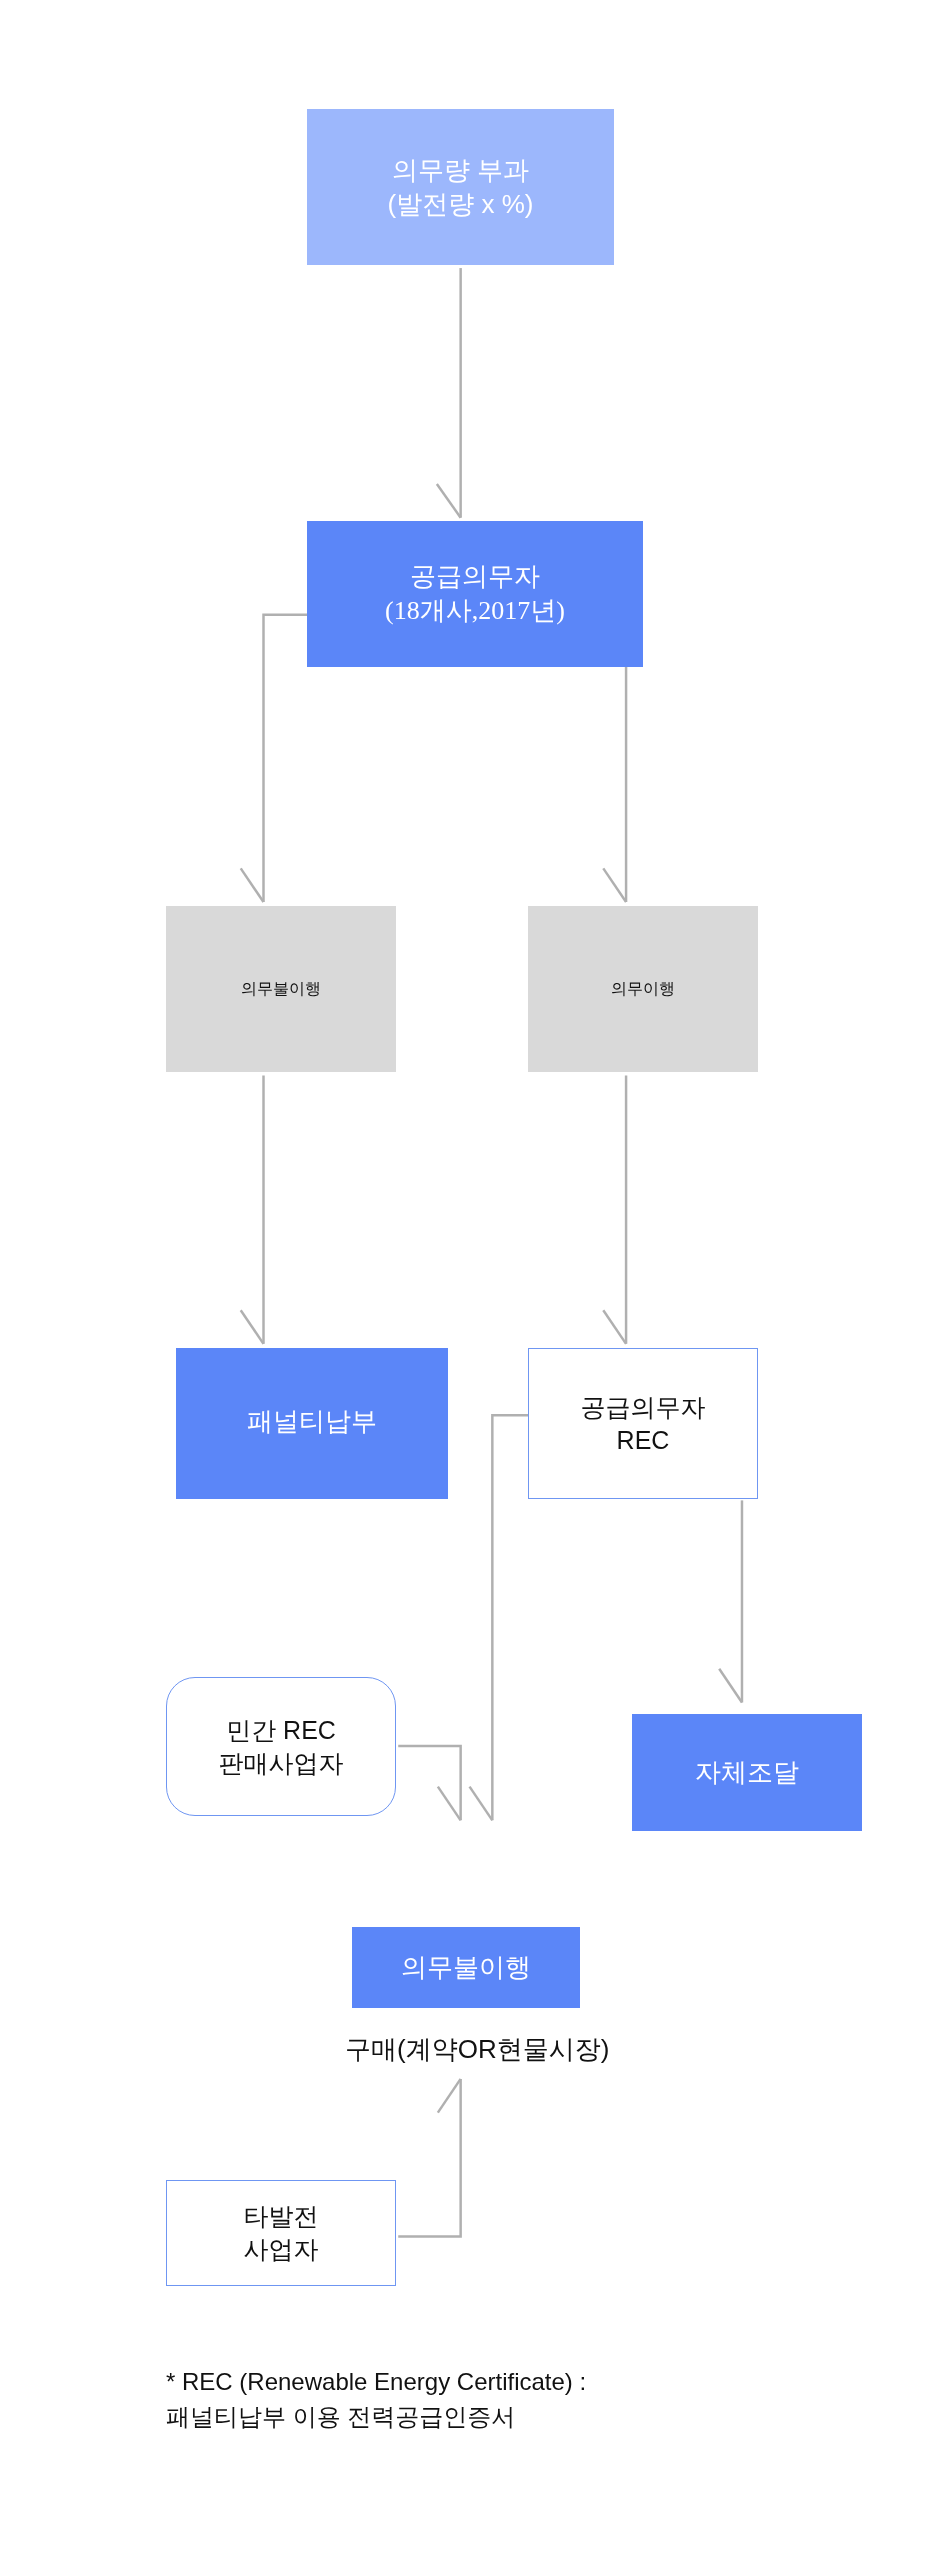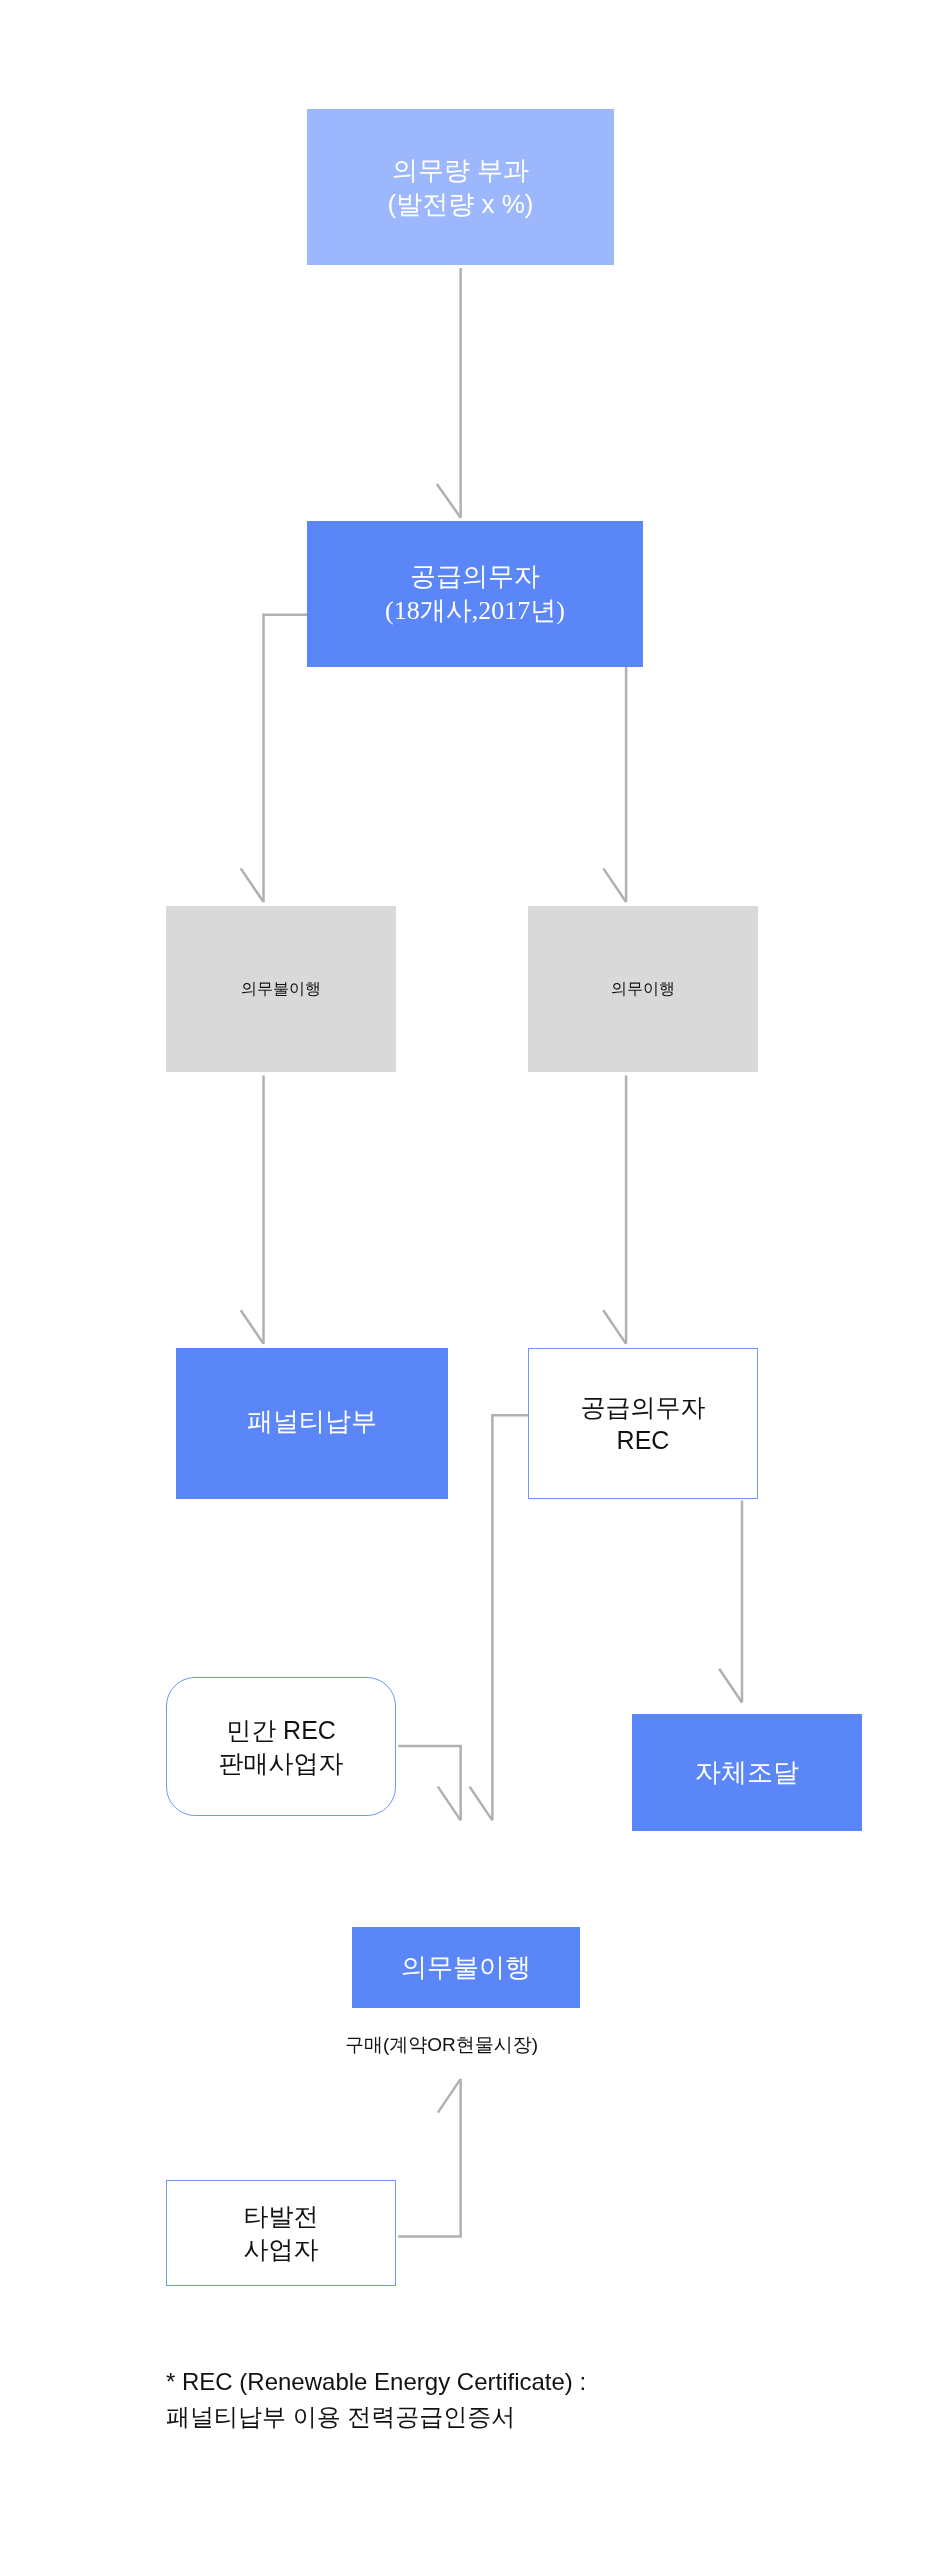--- a/index.html
+++ b/index.html
@@ -54,21 +54,21 @@
   }
   .node.outline-blue {
     background: #ffffff;
     border: 1px solid #6f96f2;
     color: #111111;
     font-size: 25px;
   }
   .caption {
     position: absolute;
     color: #111111;
-    font-size: 19px;
+    font-size: 26px;
     white-space: nowrap;
   }
   .footnote {
     position: absolute;
     color: #111111;
     font-size: 24px;
     line-height: 1.45;
     white-space: pre-line;
   }
 </style>

